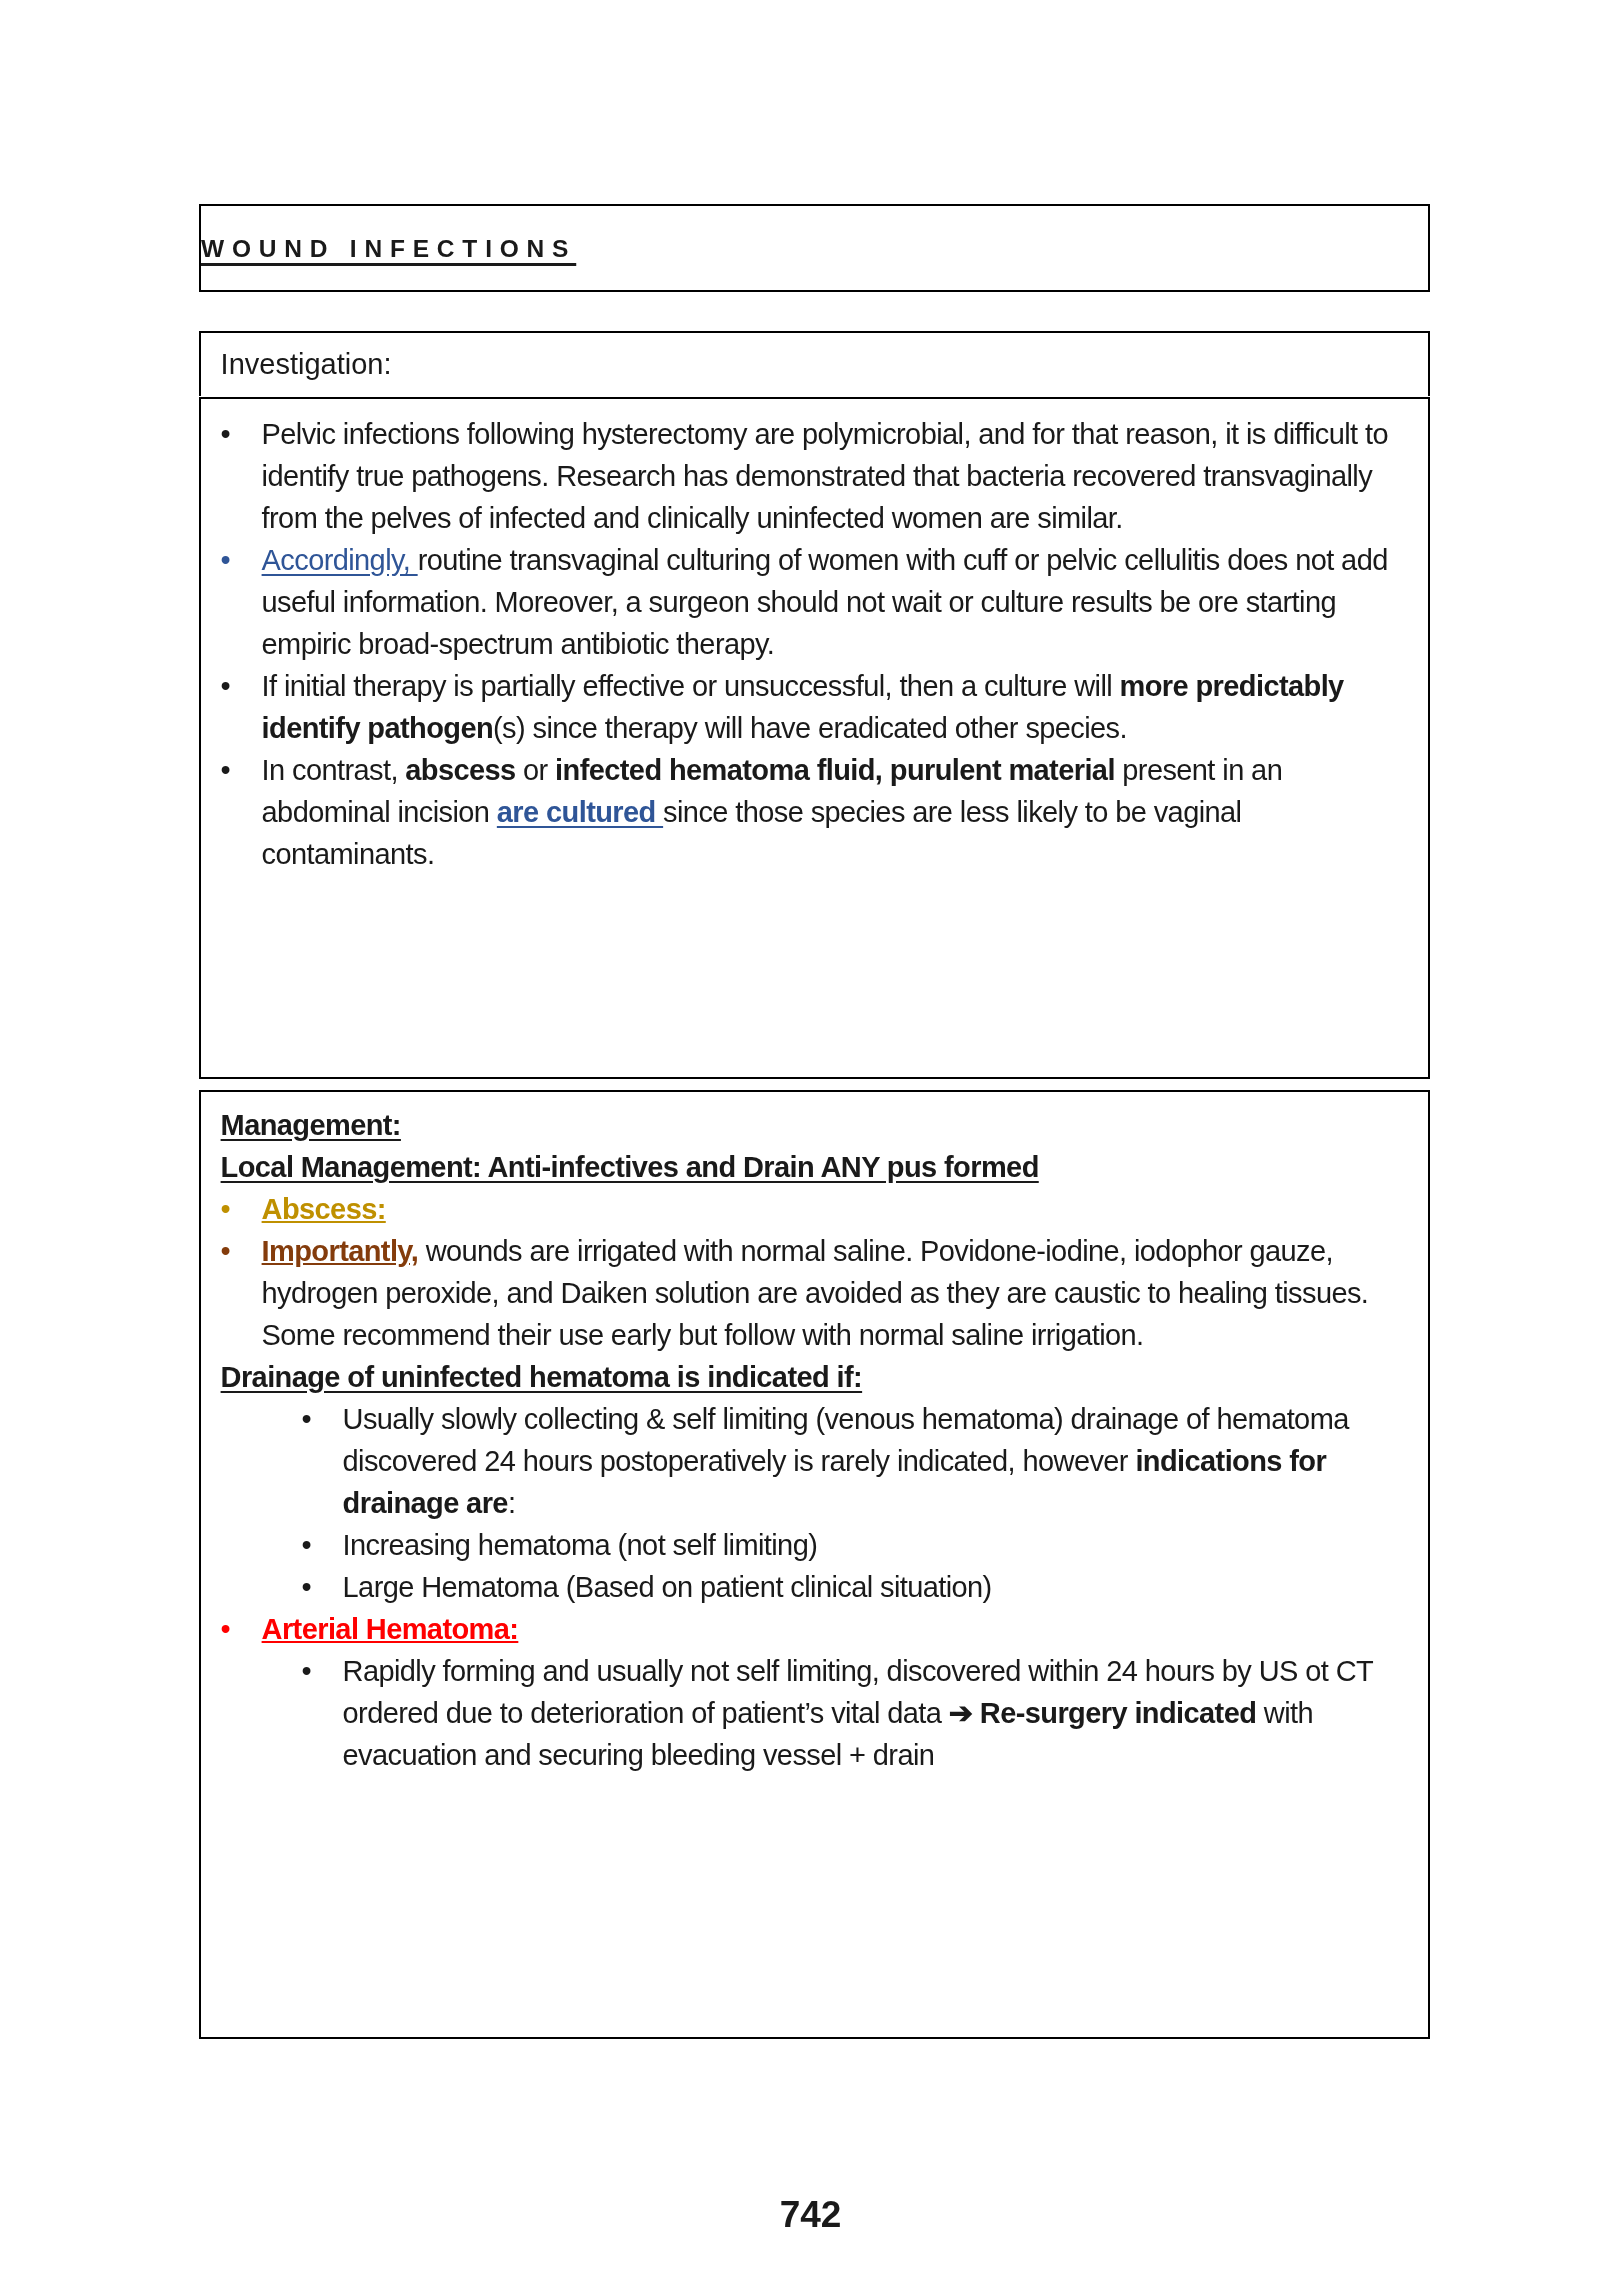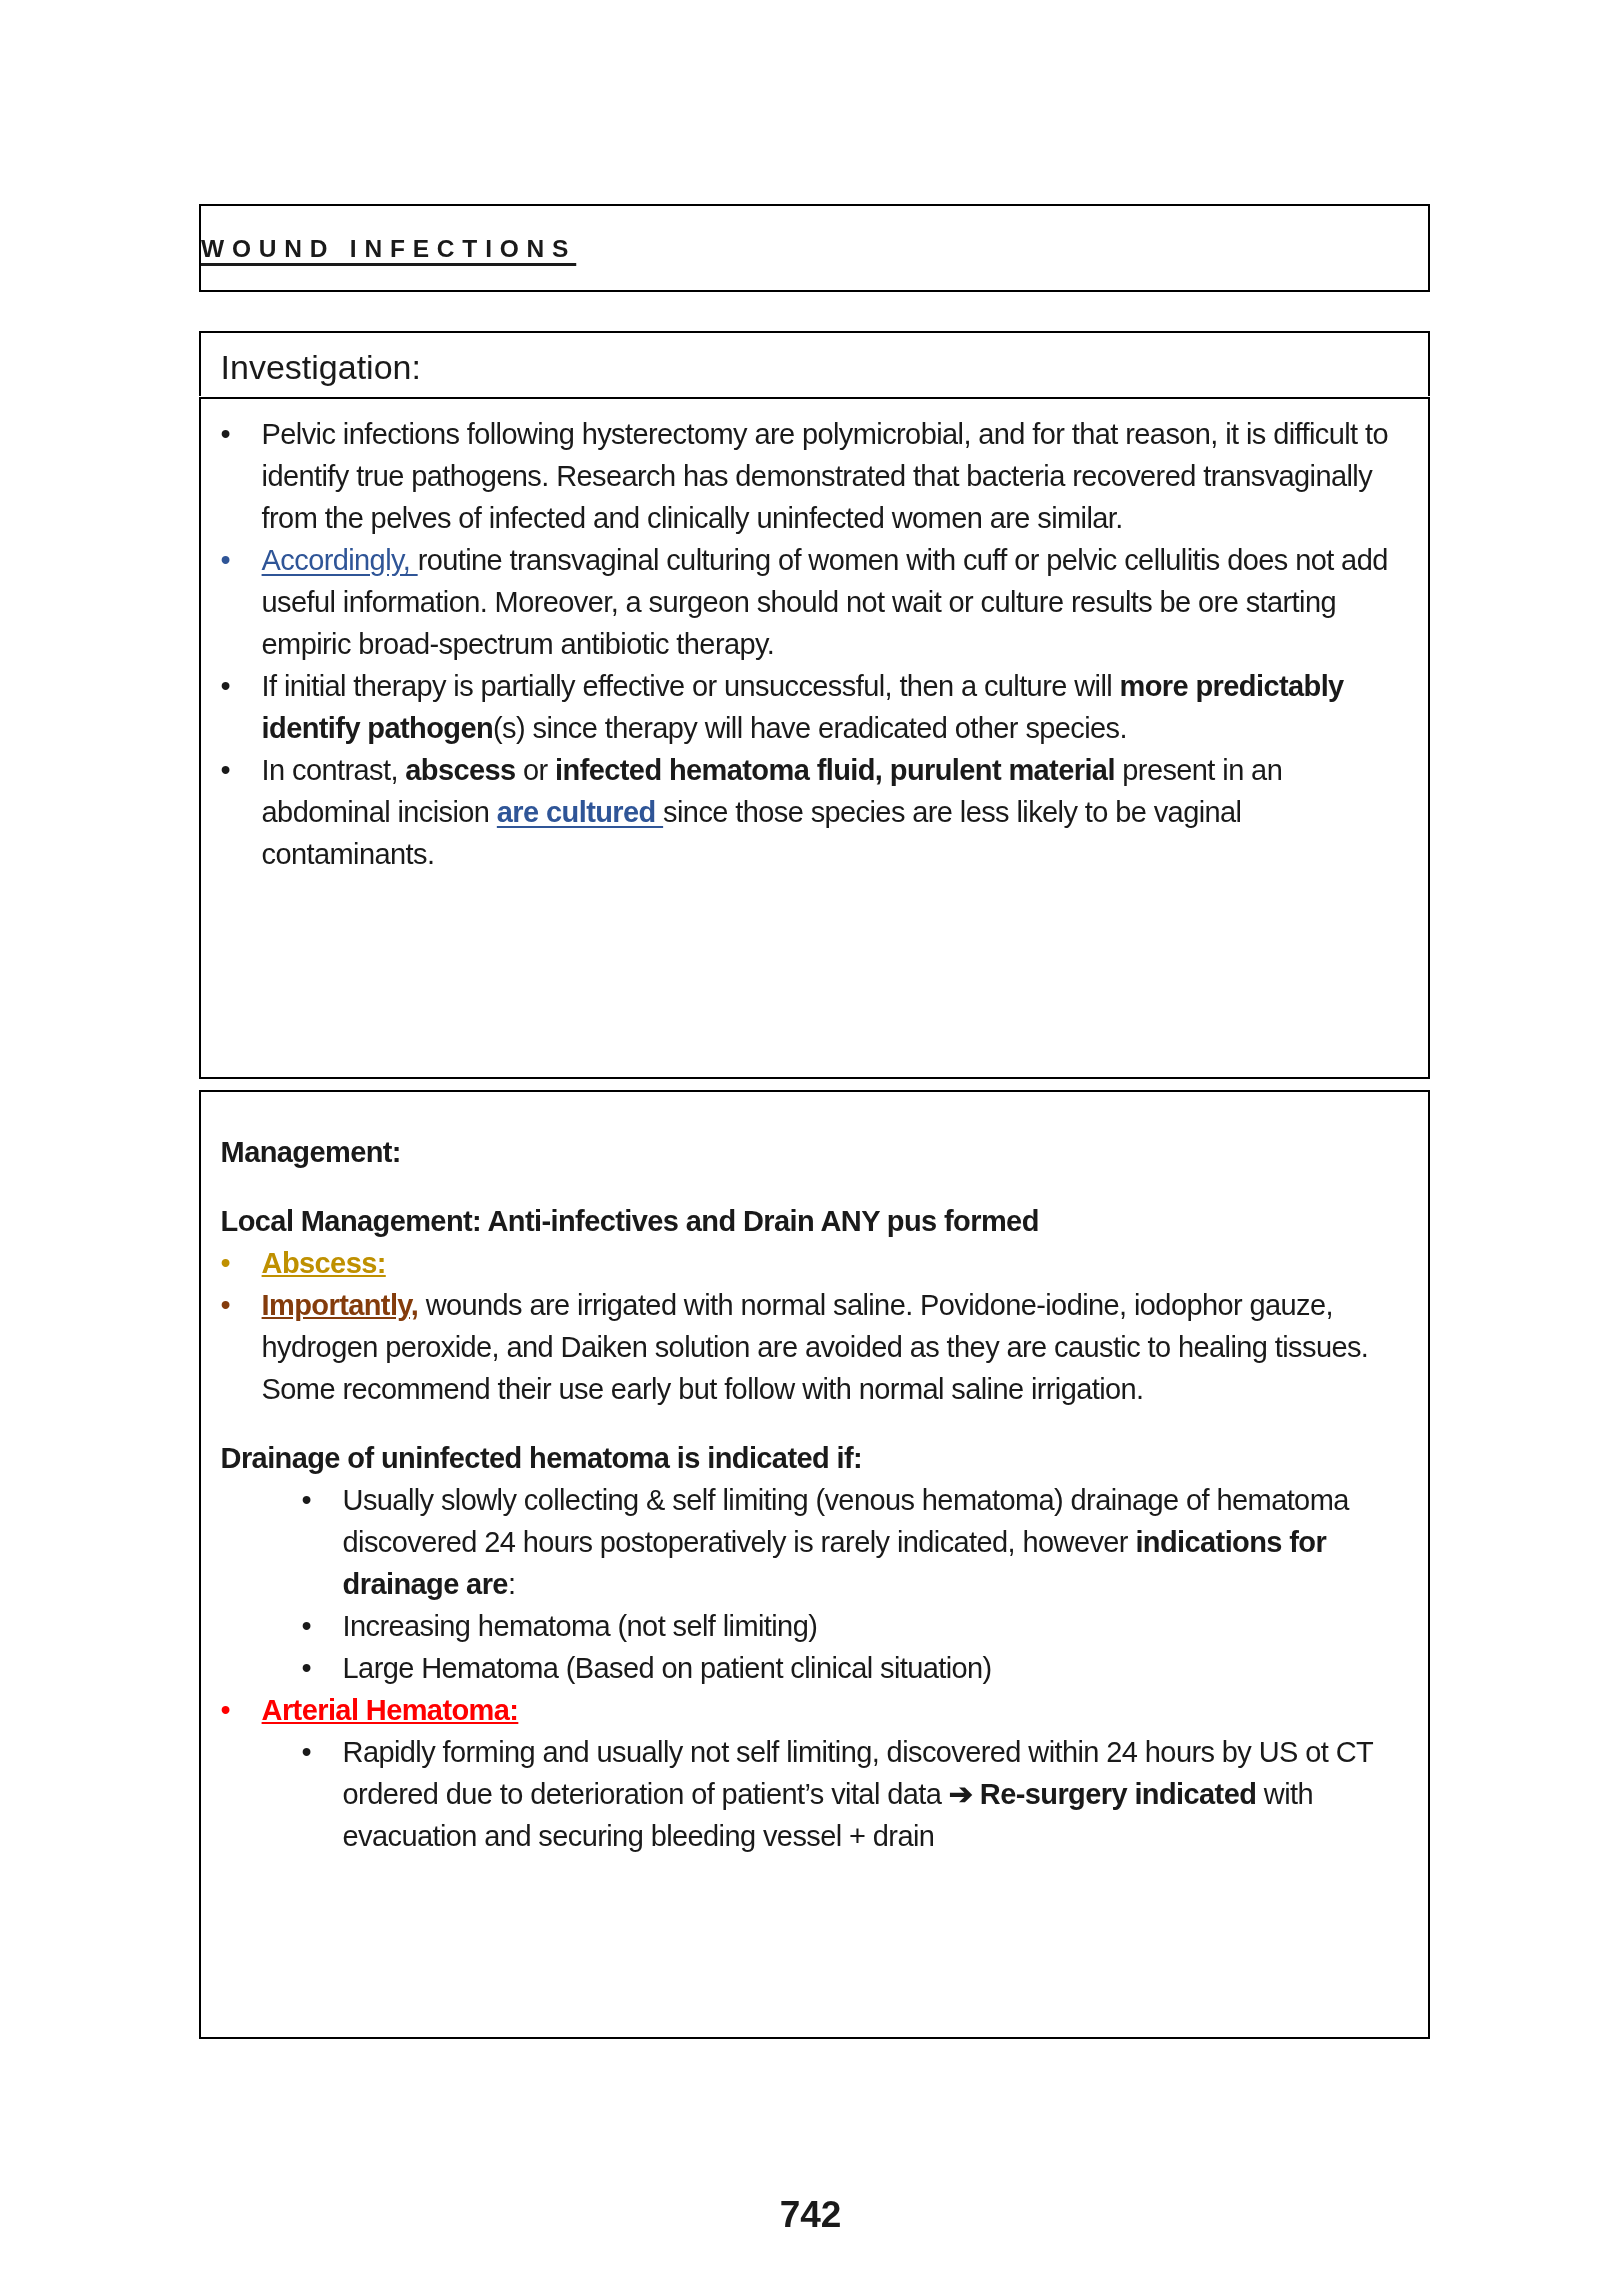--- a/index.html
+++ b/index.html
@@ -1,32 +1,32 @@
 <!DOCTYPE html>
 <html><head>
 <meta charset="utf-8">
 <style>
   html, body { margin:0; padding:0; background:#ffffff; }
   body { width:1621px; height:2293px; position:relative; font-family:"Liberation Sans", sans-serif; color:#1a1a1a; }
   .box { position:absolute; left:199px; width:1227px; border:2.9px solid #000; background:#fff; box-sizing:content-box; }
   #title-box { top:204px; height:84px; }
   #title-box .title { position:absolute; left:0; right:0; top:29px; text-align:left; font-size:24.5px; font-weight:bold; letter-spacing:7.8px; text-decoration:underline; text-decoration-thickness:2.9px; text-underline-offset:5.9px; }
   #inv-header { top:331px; height:63px; border-bottom:none; }
-  #inv-header .h { position:absolute; left:19.6px; top:14.7px; font-size:34px; }
+  #inv-header .h { position:absolute; left:19.6px; top:14.7px; font-size:29px; }
   #inv-body { top:397px; height:678px; }
   #mgmt { top:1090px; height:945px; }
   .content { position:absolute; left:19.6px; right:15.7px; font-size:29px; line-height:42px; letter-spacing:-0.6px; }
   #inv-body .content { top:13.7px; }
   #mgmt .content { top:11.8px; }
   .li { position:relative; padding-left:41px; }
   .li.l2 { margin-left:81px; }
   .li::before { content:"\2022"; position:absolute; left:0; top:0; color:var(--bullet,#1a1a1a); }
   .li.l2::before { left:0; }
   .b { font-weight:bold; }
-  .h2 { font-weight:bold; text-underline-offset:3.9px;margin-top:27px; }
+  .h2 { font-weight:bold; text-decoration:underline; text-underline-offset:3.9px; }
   .link { color:#2f5597; text-decoration:underline; text-underline-offset:3.9px; }
   .gold { color:#bf9000; font-weight:bold; text-decoration:underline; }
   .brown { color:#843c0c; font-weight:bold; text-decoration:underline; }
   .dred { color:#c00000; font-weight:bold; text-decoration:underline; }
   .red { color:#ff0000; font-weight:bold; text-decoration:underline; }
   #page-num { position:absolute; top:2194px; left:0; width:1621px; text-align:center; font-size:37px; font-weight:bold; }
 </style>
 </head>
 <body>
 

